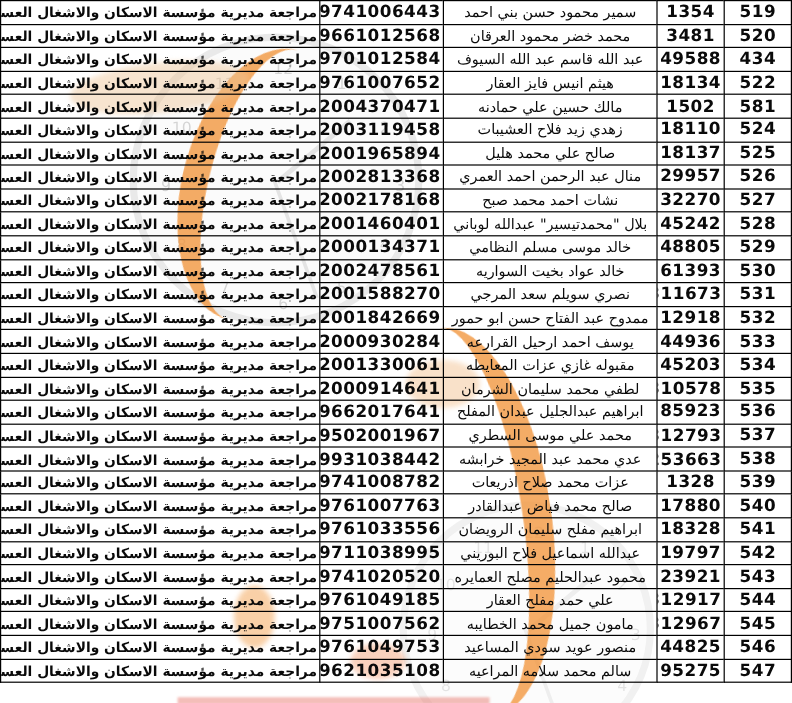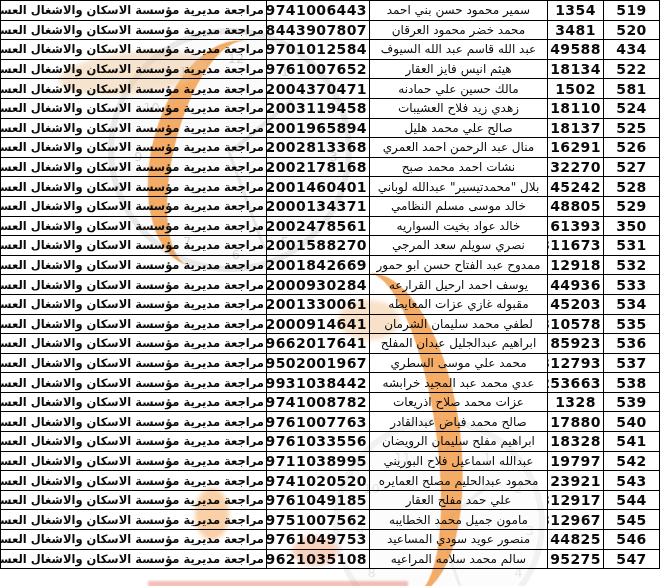--- a/index.html
+++ b/index.html
@@ -118,21 +118,21 @@
           <td class="serial">519</td>
           <td class="code">1354</td>
           <td class="name">سمير محمود حسن بني احمد</td>
           <td class="nid">9741006443</td>
           <td class="note">مراجعة مديرية مؤسسة الاسكان والاشغال العسكريه</td>
         </tr>
         <tr>
           <td class="serial">520</td>
           <td class="code">3481</td>
           <td class="name">محمد خضر محمود العرقان</td>
-          <td class="nid">8443907807</td>
+          <td class="nid">9661012568</td>
           <td class="note">مراجعة مديرية مؤسسة الاسكان والاشغال العسكريه</td>
         </tr>
         <tr>
           <td class="serial">434</td>
           <td class="code">49588</td>
           <td class="name">عبد الله قاسم عبد الله السيوف</td>
           <td class="nid">9701012584</td>
           <td class="note">مراجعة مديرية مؤسسة الاسكان والاشغال العسكريه</td>
         </tr>
         <tr>
@@ -158,21 +158,21 @@
         </tr>
         <tr>
           <td class="serial">525</td>
           <td class="code">18137</td>
           <td class="name">صالح علي محمد هليل</td>
           <td class="nid">2001965894</td>
           <td class="note">مراجعة مديرية مؤسسة الاسكان والاشغال العسكريه</td>
         </tr>
         <tr>
           <td class="serial">526</td>
-          <td class="code">16291</td>
+          <td class="code">29957</td>
           <td class="name">منال عبد الرحمن احمد العمري</td>
           <td class="nid">2002813368</td>
           <td class="note">مراجعة مديرية مؤسسة الاسكان والاشغال العسكريه</td>
         </tr>
         <tr>
           <td class="serial">527</td>
           <td class="code">32270</td>
           <td class="name">نشات احمد محمد صبح</td>
           <td class="nid">2002178168</td>
           <td class="note">مراجعة مديرية مؤسسة الاسكان والاشغال العسكريه</td>
@@ -185,21 +185,21 @@
           <td class="note">مراجعة مديرية مؤسسة الاسكان والاشغال العسكريه</td>
         </tr>
         <tr>
           <td class="serial">529</td>
           <td class="code">48805</td>
           <td class="name">خالد موسى مسلم النظامي</td>
           <td class="nid">2000134371</td>
           <td class="note">مراجعة مديرية مؤسسة الاسكان والاشغال العسكريه</td>
         </tr>
         <tr>
-          <td class="serial">350</td>
+          <td class="serial">530</td>
           <td class="code">61393</td>
           <td class="name">خالد عواد بخيت السواريه</td>
           <td class="nid">2002478561</td>
           <td class="note">مراجعة مديرية مؤسسة الاسكان والاشغال العسكريه</td>
         </tr>
         <tr>
           <td class="serial">531</td>
           <td class="code">311673</td>
           <td class="name">نصري سويلم سعد المرجي</td>
           <td class="nid">2001588270</td>

